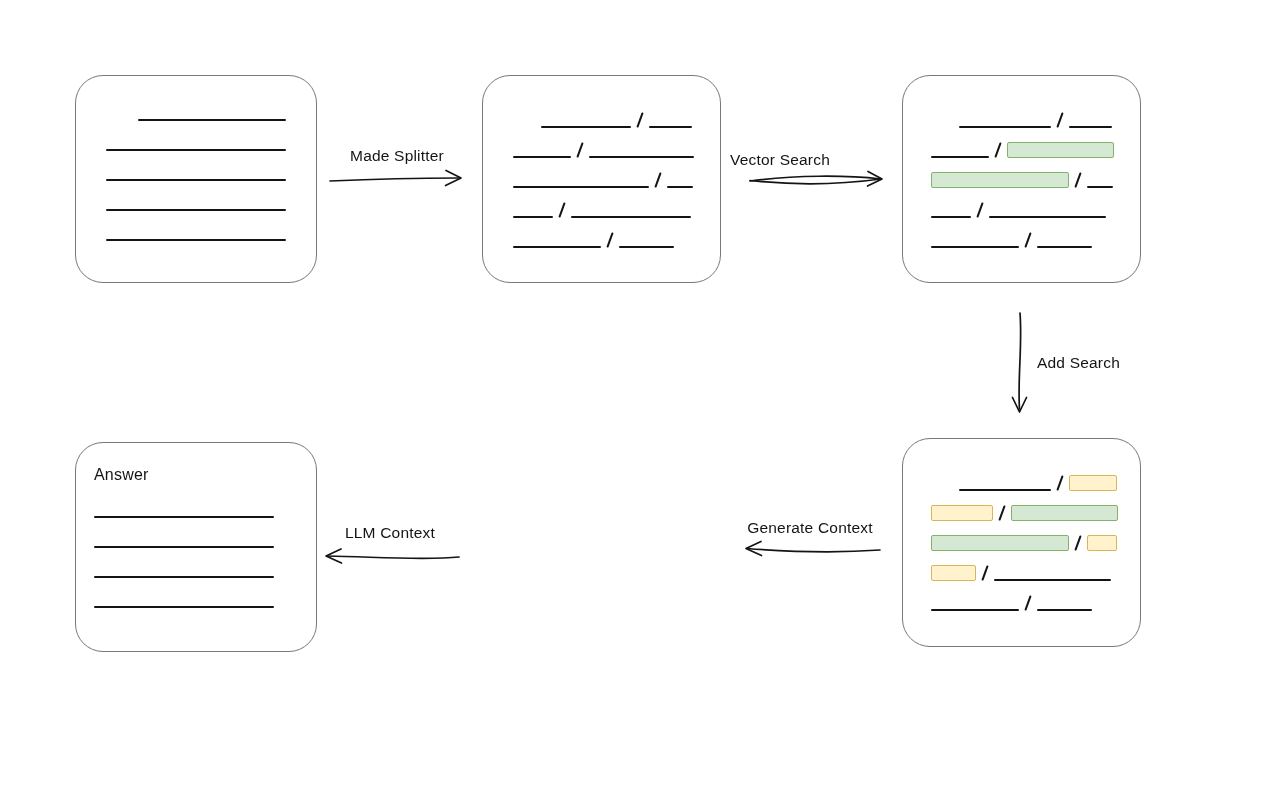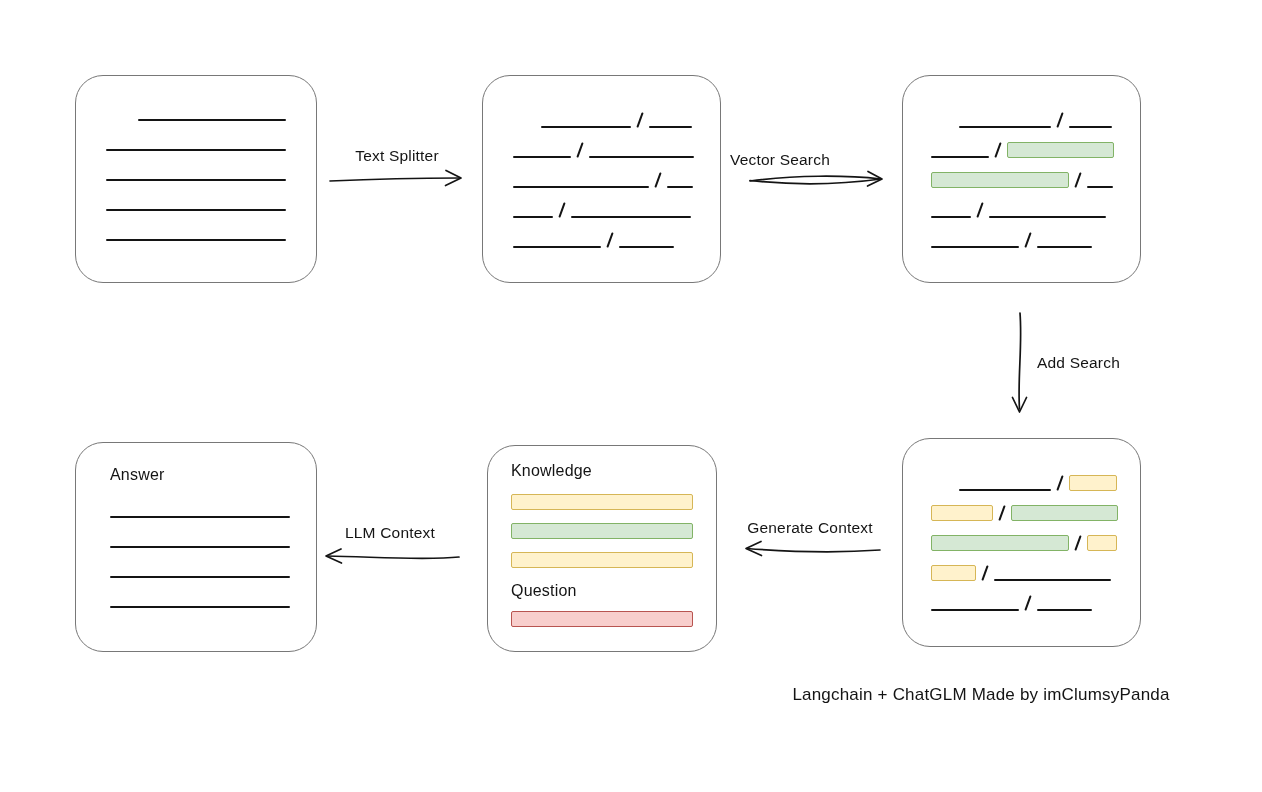--- a/index.html
+++ b/index.html
@@ -135,42 +135,22 @@
         <div class="seg-slash"></div>
         <div class="seg-line" style="width: 117px;"></div>
       </div>
       <div class="row">
         <div class="seg-line" style="width: 88px;"></div>
         <div class="seg-slash"></div>
         <div class="seg-line" style="width: 55px;"></div>
       </div>
     </div>
 
-  <div class="box" style="left:487px;top:445px;width:230px;height:207px;padding:16px 0 0 23px;">
-    <div class="heading">Knowledge</div>
-    <div class="bars" style="margin-top:14px;">
-        <div class="row">
-          <div class="seg-rect yellow" style="width: 182px;"></div>
-        </div>
-        <div class="row">
-          <div class="seg-rect green" style="width: 182px;"></div>
-        </div>
-        <div class="row">
-          <div class="seg-rect yellow" style="width: 182px;"></div>
-        </div>
-      </div>
-    <div class="heading" style="margin-top:14px;">Question</div>
-    <div class="bars" style="margin-top:11px;">
-        <div class="row">
-          <div class="seg-rect red" style="width: 182px;"></div>
-        </div>
-      </div>
-  </div>
 
-  <div class="box" style="left:75px;top:442px;width:242px;height:210px;padding:23px 0 0 34px;">
+  <div class="box" style="left:75px;top:442px;width:242px;height:210px;padding:23px 0 0 18px;">
     <div class="heading">Answer</div>
     <div style="margin-top:4px;">
         <div class="row">
           <div class="seg-line" style="width: 180px;"></div>
         </div>
         <div class="row">
           <div class="seg-line" style="width: 180px;"></div>
         </div>
         <div class="row">
           <div class="seg-line" style="width: 180px;"></div>
@@ -198,21 +178,20 @@
     <g>
       <path d="M880 550 C838 553 792 552 747 548.5"></path>
       <path d="M761 541.5 L746 548.5 L761.5 555.5"></path>
     </g>
     <g>
       <path d="M459 557 C425 560.5 378 557 327 556"></path>
       <path d="M341 549 L326 556 L341.5 563"></path>
     </g>
   </svg>
 
-  <div class="label center" style="left:397px;top:147px;">Text Splitter</div>
+  <div class="label center" style="left:397px;top:147px;">Made Splitter</div>
   <div class="label center" style="left:780px;top:151px;">Vector Search</div>
   <div class="label" style="left:1037px;top:354px;">Add Search</div>
   <div class="label center" style="left:810px;top:519px;">Generate Context</div>
   <div class="label center" style="left:390px;top:524px;">LLM Context</div>
 
-  <div class="caption" style="left:981px;top:685px;">Langchain + ChatGLM Made by imClumsyPanda</div>
 
 </div>
 
 </body></html>

